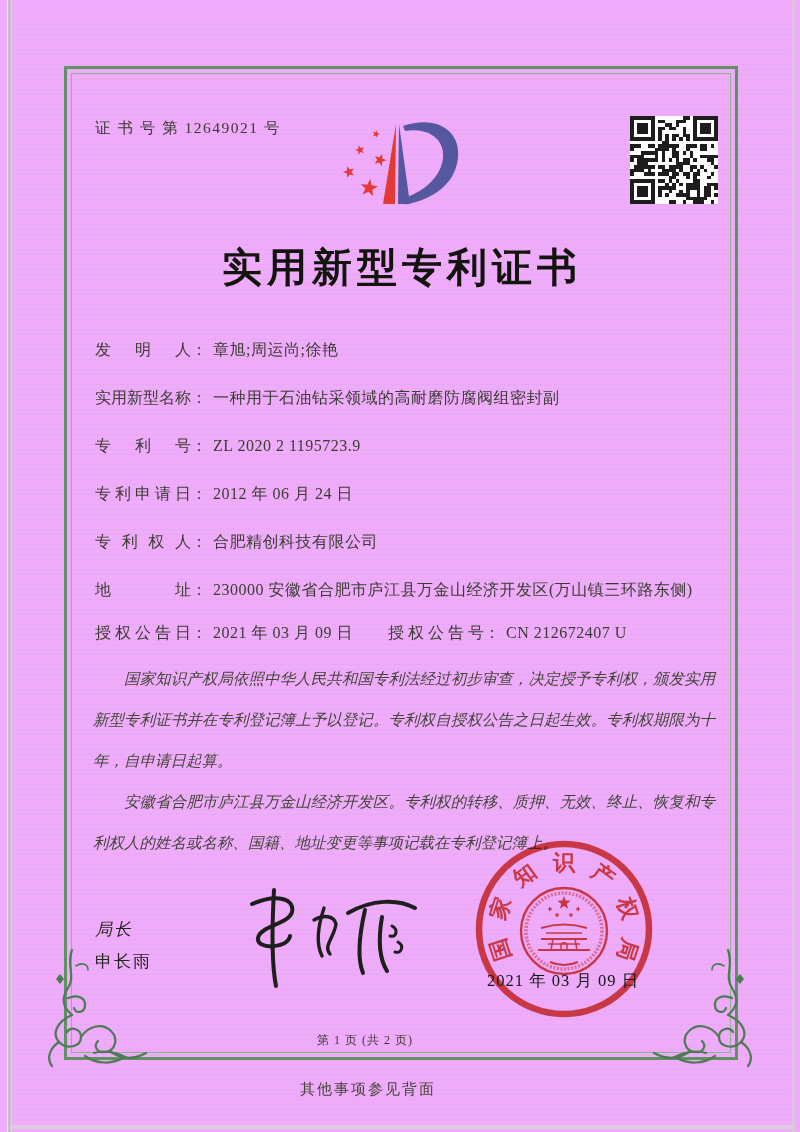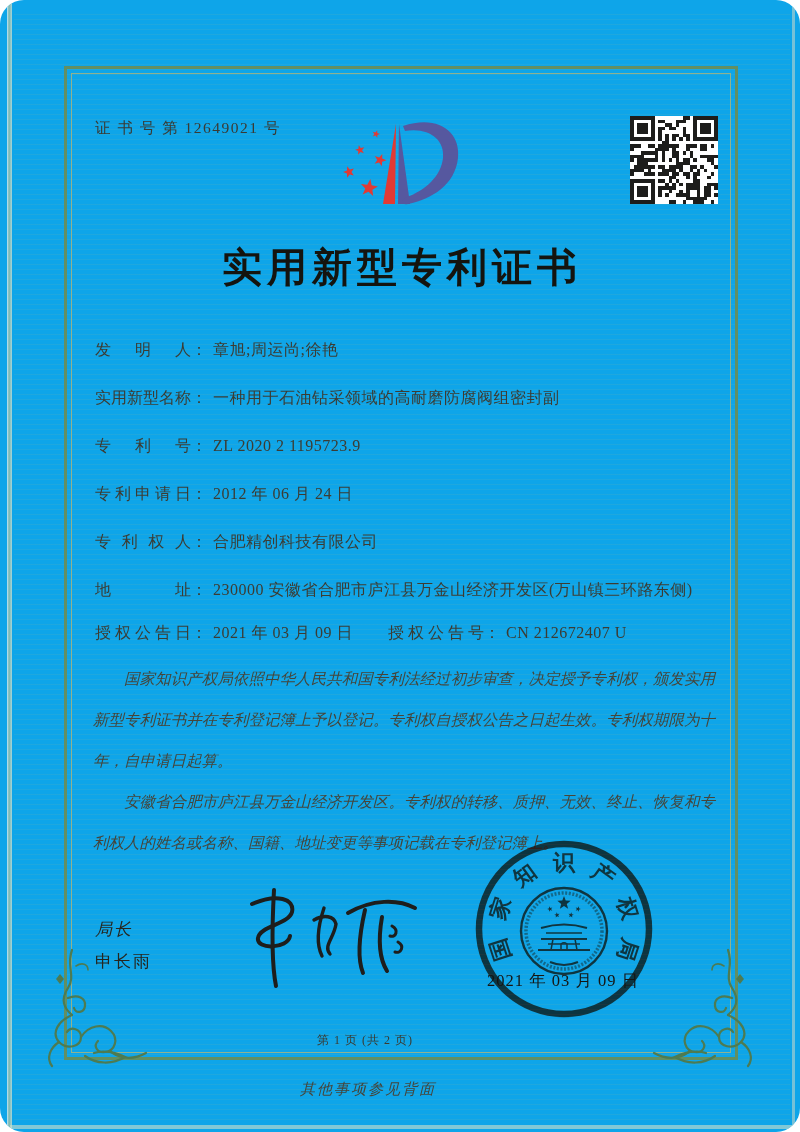--- a/index.html
+++ b/index.html
@@ -1,21 +1,20 @@
 <!DOCTYPE html>
 <html><head>
 <meta charset="utf-8">
 <style>
   html,body{margin:0;padding:0;background:#ffffff;}
   .page{
     position:relative;width:800px;height:1132px;margin:0 auto;overflow:hidden;
-    background:#0ea5e9;
+    background:#f0abfc;
     font-family:"Liberation Serif","DejaVu Serif",serif;
     color:#2b2b26;
-    border-radius:24px;
   }
   
   .texture{
     position:absolute;left:14px;top:10px;right:10px;bottom:12px;
     background:
       repeating-linear-gradient(0deg,
         rgba(146,182,146,0.13) 0px, rgba(146,182,146,0.13) 1px,
         rgba(255,255,250,0) 1px, rgba(255,255,250,0) 5px);
   }
   
@@ -61,21 +60,21 @@
   .official-name{top:950px;}
 
   .signature{position:absolute;left:222px;top:886px;width:200px;height:105px;}
 
   .seal{position:absolute;left:469px;top:834px;width:190px;height:190px;mix-blend-mode:multiply;}
   .seal-date{position:absolute;left:487px;top:970px;font-size:16.5px;letter-spacing:1px;color:#151513;}
 
   .page-num{position:absolute;left:365px;top:1032px;transform:translateX(-50%);
     font-size:12px;letter-spacing:1px;color:#3a3a30;white-space:nowrap;}
   .back-note{position:absolute;left:368px;top:1080px;transform:translateX(-50%);
-    font-size:15px;font-style:italic;letter-spacing:2px;color:#45453a;white-space:nowrap;}
+    font-size:15px;letter-spacing:2px;color:#45453a;white-space:nowrap;}
 </style>
 </head>
 <body>
 
 <div class="page">
   <div class="texture"></div>
   <div class="edge-left"></div>
   <div class="edge-right"></div>
   <div class="edge-bottom"></div>
 

